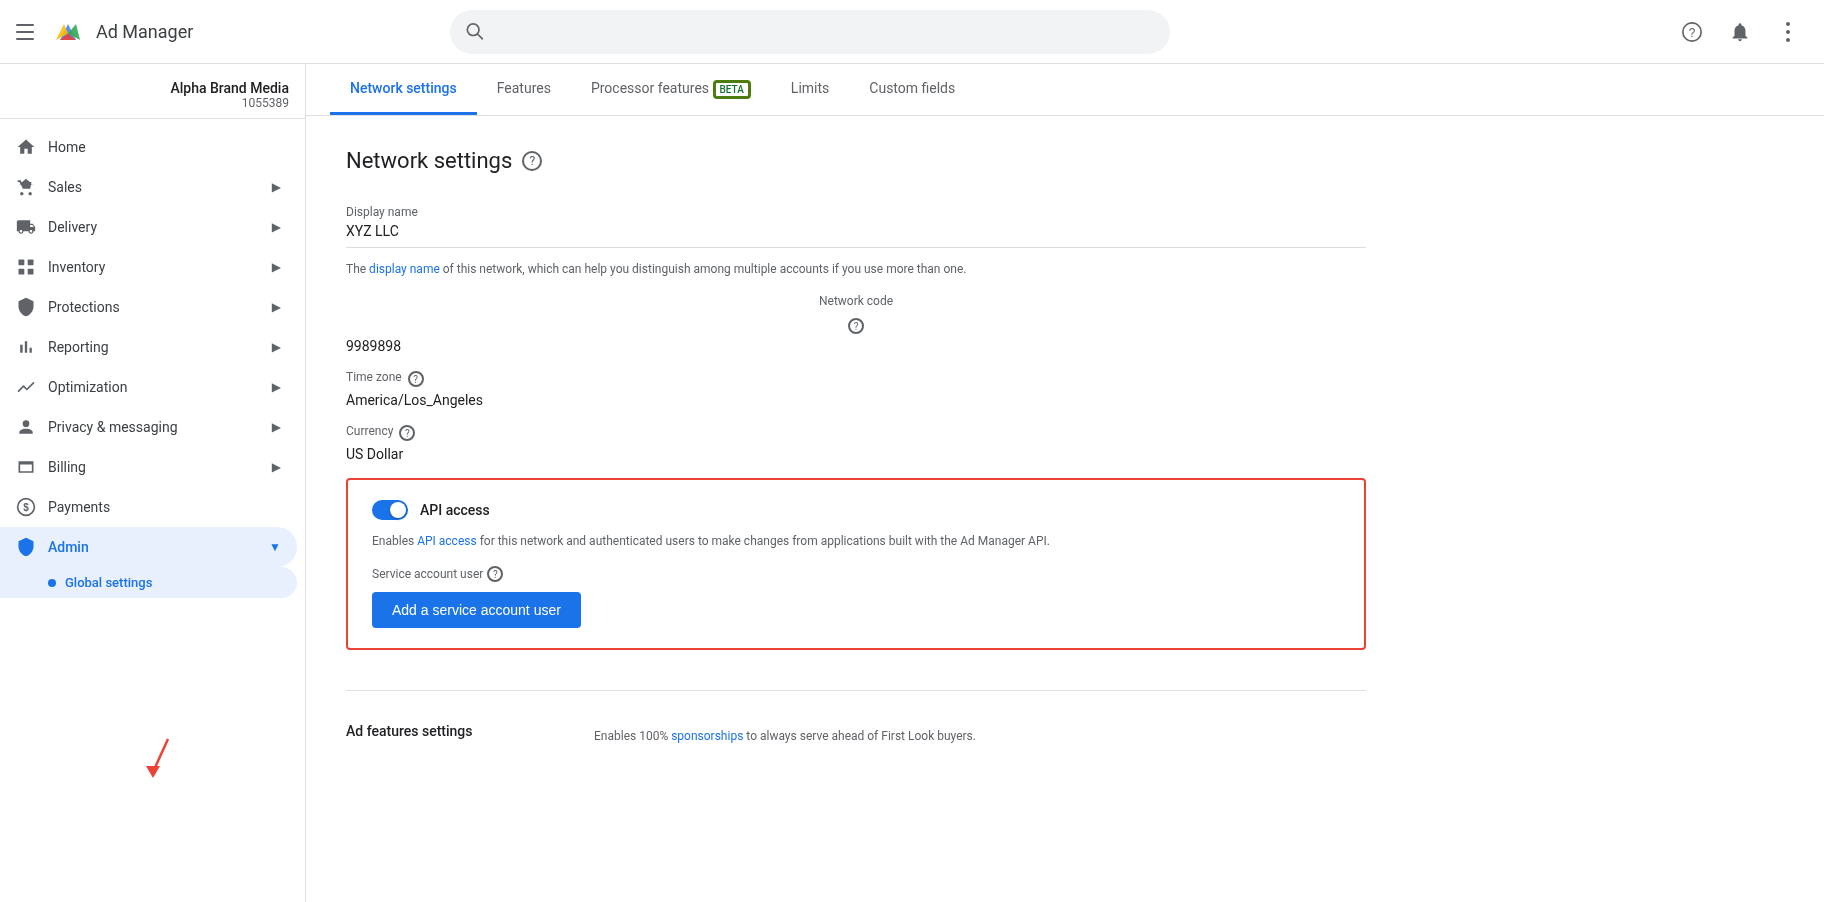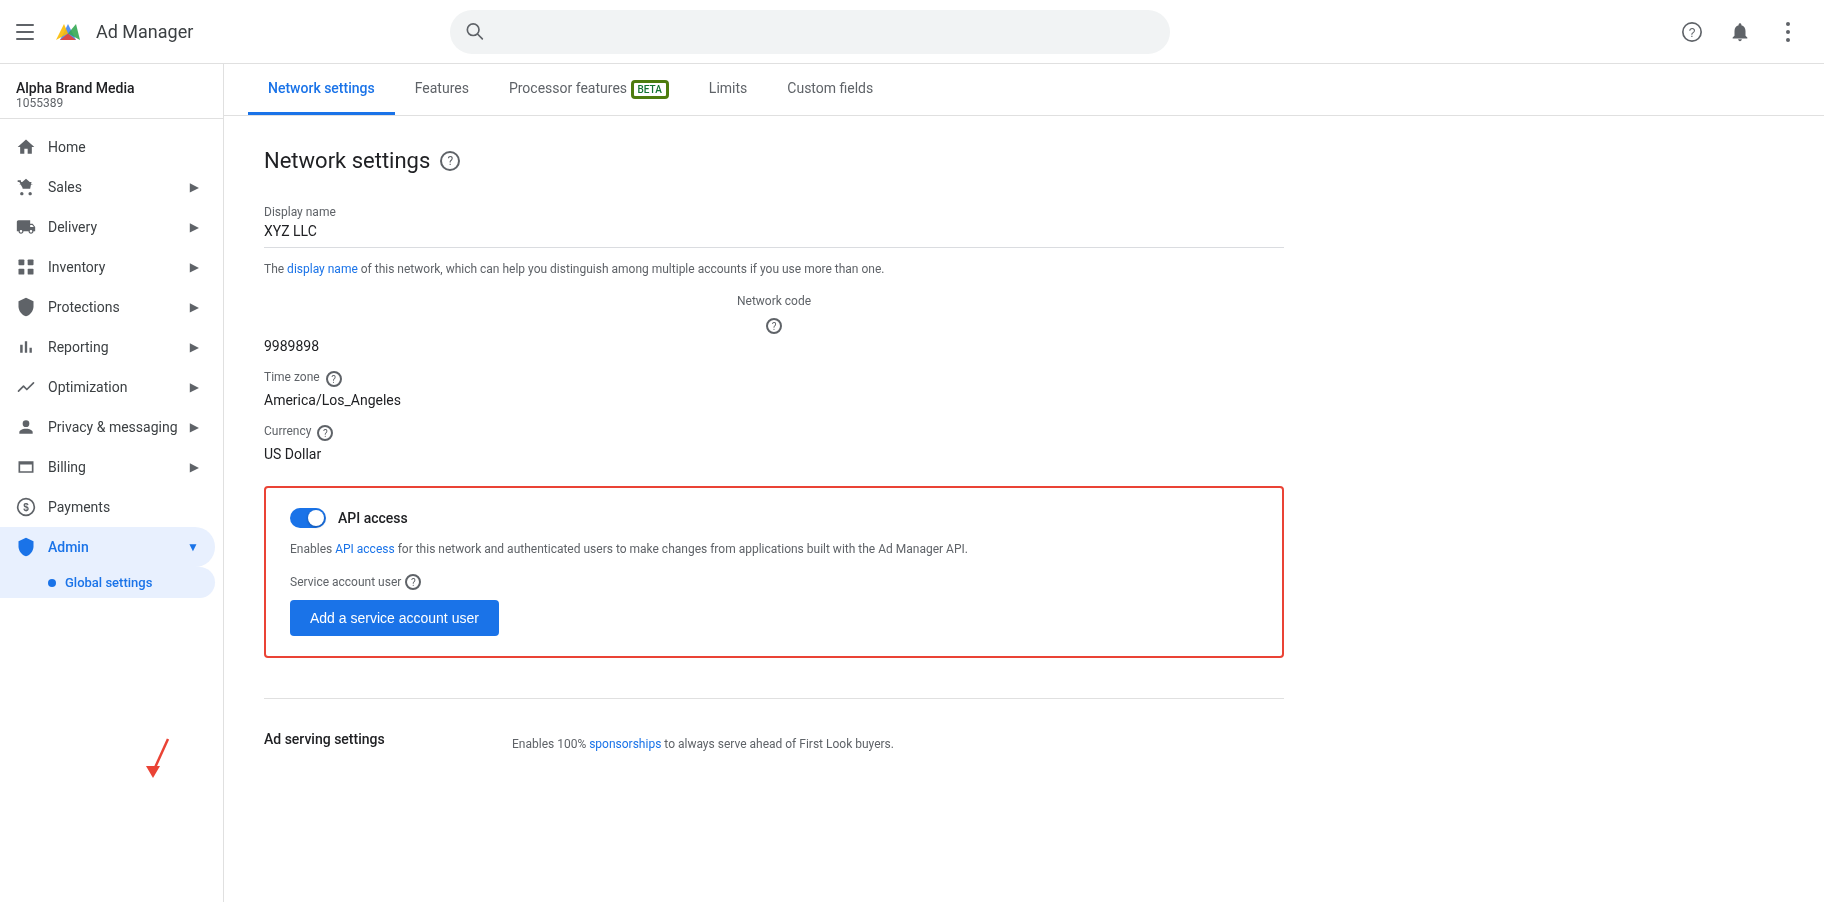--- a/index.html
+++ b/index.html
@@ -16,21 +16,21 @@
     .topbar-search input { width: 100%; height: 44px; border: none; background: #f1f3f4; border-radius: 24px; padding: 0 20px 0 44px; font-size: 16px; color: #3c4043; outline: none; }
     .search-wrapper { position: relative; }
     .search-wrapper .search-icon-pos { position: absolute; left: 14px; top: 50%; transform: translateY(-50%); color: #5f6368; }
     .topbar-actions { display: flex; align-items: center; gap: 8px; margin-left: auto; }
     .icon-btn { width: 40px; height: 40px; border-radius: 50%; display: flex; align-items: center; justify-content: center; cursor: pointer; color: #5f6368; border: none; background: transparent; }
 
     
     .app-body { display: flex; flex: 1; overflow: hidden; }
 
     
-    .sidebar { width: 224px; flex-shrink: 0; border-right: 1px solid #e0e0e0; overflow-y: auto; background: #fff; padding-bottom: 30px; }
+    .sidebar { width: 306px; flex-shrink: 0; border-right: 1px solid #e0e0e0; overflow-y: auto; background: #fff; padding-bottom: 30px; text-align: right; }
     .sidebar-account { padding: 16px 16px 8px 16px; border-bottom: 1px solid #e0e0e0; margin-bottom: 8px; }
     .sidebar-account-name { font-size: 14px; font-weight: 500; color: #202124; }
     .sidebar-account-id { font-size: 12px; color: #5f6368; }
     .sidebar-nav-item { display: flex; align-items: center; gap: 12px; padding: 10px 16px; cursor: pointer; border-radius: 0 24px 24px 0; margin-right: 8px; color: #3c4043; font-size: 14px; }
     .sidebar-nav-item.active { background: #e8f0fe; color: #1a73e8; font-weight: 500; }
     .sidebar-nav-item .nav-icon { width: 20px; height: 20px; flex-shrink: 0; color: #5f6368; }
     .sidebar-nav-item.active .nav-icon { color: #1a73e8; }
     .sidebar-nav-item .chevron { margin-left: auto; font-size: 12px; color: #5f6368; }
     .sidebar-sub-item { display: flex; align-items: center; gap: 9px; padding: 8px 16px 8px 48px; cursor: pointer; border-radius: 0 24px 24px 0; margin-right: 8px; color: #3c4043; font-size: 13px; }
     .sidebar-sub-item.active { background: #e8f0fe; color: #1a73e8; font-weight: 500; }
@@ -54,21 +54,21 @@
     .section { display: flex; gap: 48px; margin-bottom: 40px; }
     .section-label { width: 200px; flex-shrink: 0; font-size: 14px; color: #202124; font-weight: 500; position: relative; }
     .section-content { flex: 1; }
 
     .field-label { font-size: 12px; color: #5f6368; margin-bottom: 4px; }
     .field-value { font-size: 14px; color: #202124; margin-bottom: 4px; }
     .field-underline { border-bottom: 1px solid #dadce0; padding-bottom: 8px; margin-bottom: 12px; }
     .field-desc { font-size: 12px; color: #5f6368; margin-bottom: 16px; line-height: 1.5; }
     .field-desc a { color: #1a73e8; text-decoration: none; }
 
-    .api-access-box { border: 2px solid #ea4335; border-radius: 4px; padding: 20px 24px; margin-top: 24px; }
+    .api-access-box { border: 2px solid #ea4335; border-radius: 4px; padding: 20px 24px; margin-top: 16px; }
     .toggle-row { display: flex; align-items: center; gap: 12px; margin-bottom: 12px; }
     .toggle { width: 36px; height: 20px; background: #1a73e8; border-radius: 10px; position: relative; cursor: pointer; flex-shrink: 0; }
     .toggle-knob { width: 16px; height: 16px; border-radius: 50%; background: #fff; position: absolute; top: 2px; right: 2px; box-shadow: 0 1px 3px rgba(0,0,0,0.3); }
     .toggle-label { font-size: 14px; color: #202124; font-weight: 500; }
     .api-desc { font-size: 12px; color: #5f6368; line-height: 1.5; margin-bottom: 16px; }
     .api-desc a { color: #1a73e8; text-decoration: none; }
     .service-account-label { font-size: 12px; color: #5f6368; display: flex; align-items: center; gap: 4px; margin-bottom: 10px; }
     .add-service-btn { background: #1a73e8; color: #fff; border: none; border-radius: 4px; padding: 10px 20px; font-size: 14px; font-weight: 500; cursor: pointer; }
 
     .divider { border: none; border-top: 1px solid #e0e0e0; margin: 8px 0 32px 0; }
@@ -323,21 +323,21 @@
             </div>
             <button class="add-service-btn">Add a service account user</button>
           </div>
 
         </div>
       </div>
 
       <hr class="divider">
 
       <div class="ad-serving-section">
-        <div class="section-label">Ad serving settings</div>
+        <div class="section-label">Ad features settings</div>
         <div class="section-content">
           <div class="sponsorship-desc">
             <span>Enables 100% </span><a href="#">sponsorships</a><span> to always serve ahead of First Look buyers.</span>
           </div>
         </div>
       </div>
 
     </div>
   </div>
 

